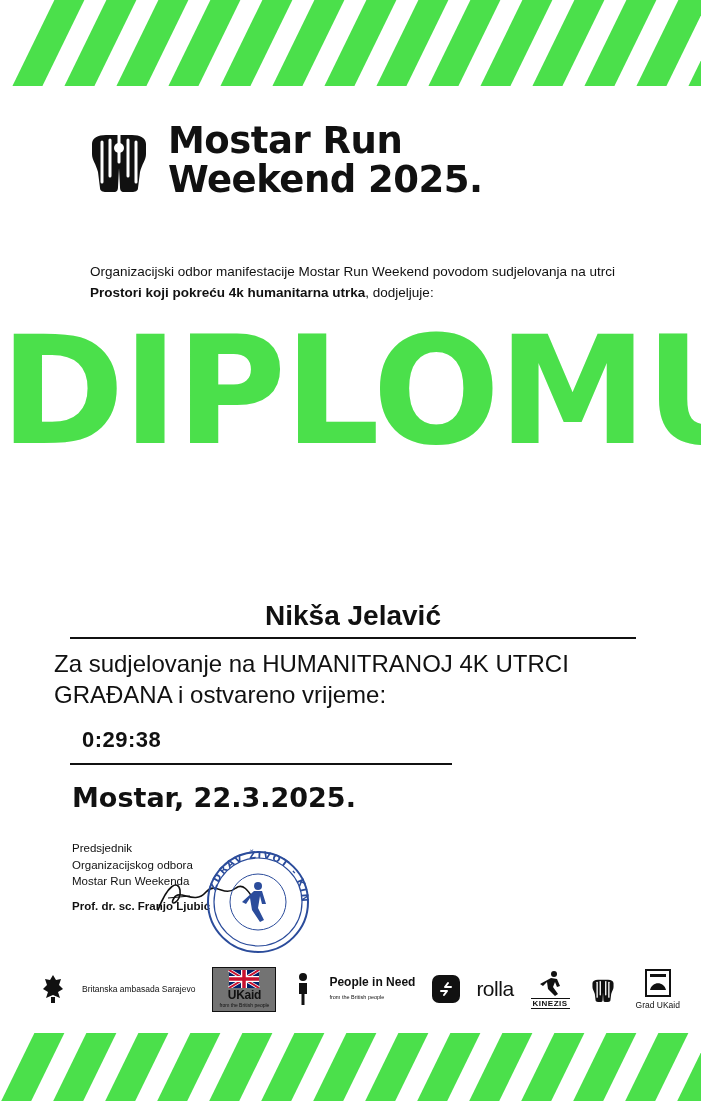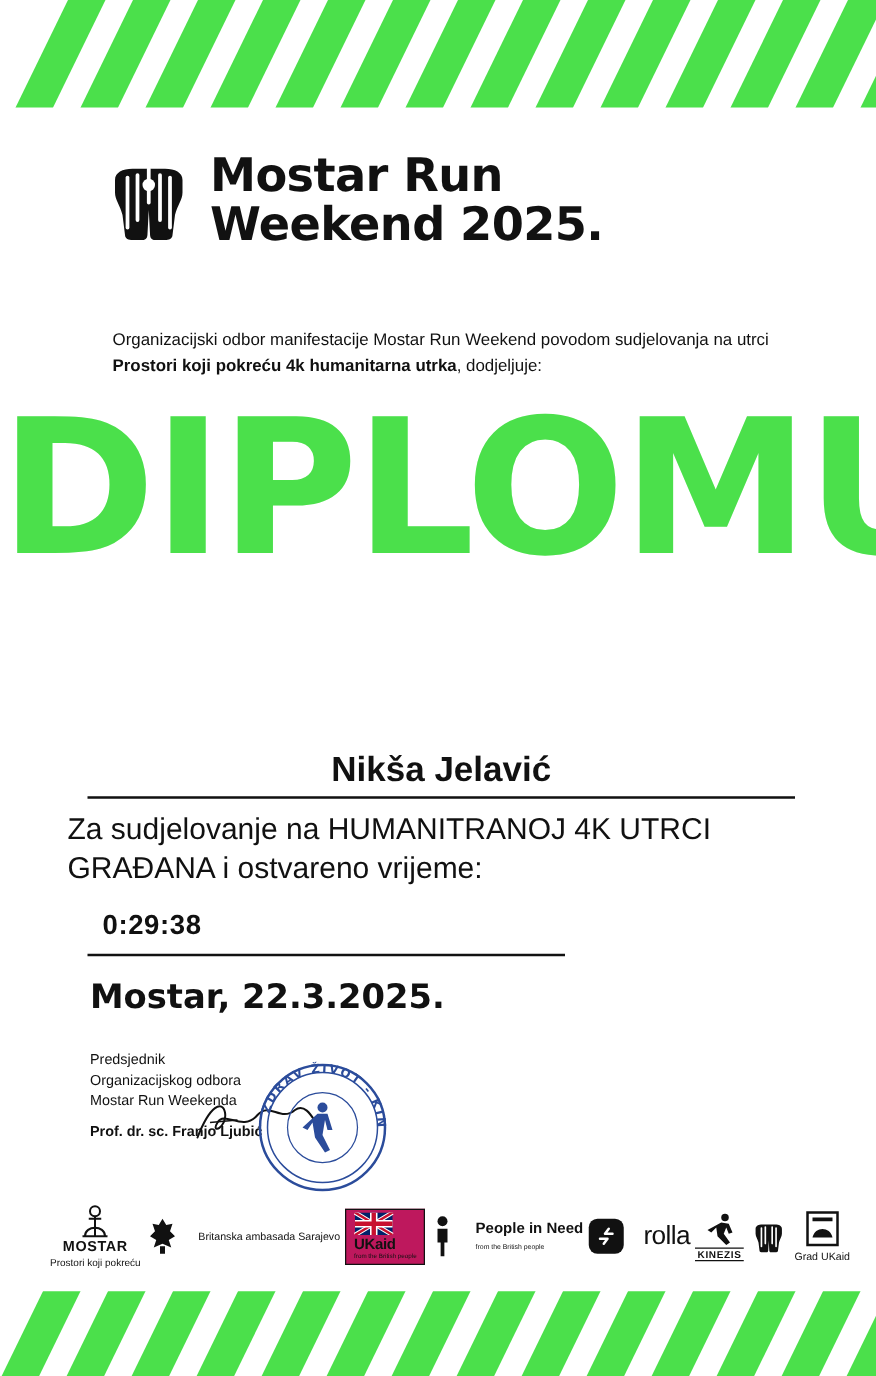--- a/index.html
+++ b/index.html
@@ -203,26 +203,26 @@
     font-size: 11.5px;
     font-weight: bold;
     letter-spacing: 0.5px;
   }
   .sponsor-row {
     display: flex;
     align-items: center;
     gap: 16px;
   }
   .ukaid-box {
-    background: #be185d;
+    background: #737373;
     border: 1.5px solid #111111;
     padding: 2px 6px 3px 6px;
     display: flex;
     flex-direction: column;
-    align-items: flex-start;
+    align-items: center;
   }
   .ukaid-box .uk-flag {
     width: 32px;
     height: 18px;
     display: block;
   }
   .ukaid-box .uk-word {
     font-size: 12px;
     font-weight: bold;
     letter-spacing: -0.3px;
@@ -356,33 +356,20 @@
     <textPath href="#stampArcTop" startOffset="8%">ZDRAV ŽIVOT - KINEZIS</textPath>
   </text>
   <g fill="#2B4C9B">
     <circle cx="56" cy="40" r="4"></circle>
     <path d="M52 45 L60 45 L64 58 L60 58 L58 50 L56 62 L62 74 L58 76 L50 64 L48 52 L44 58 L40 56 Z"></path>
   </g>
 </svg>
 
 <div class="sponsors">
 
-  <div class="sponsor">
-    <svg width="28" height="30" viewBox="0 0 28 30" aria-hidden="true">
-      <g fill="none" stroke="#111111" stroke-width="1.6">
-        <circle cx="14" cy="7" r="4"></circle>
-        <path d="M14 11 L14 27"></path>
-        <path d="M6 27 C6 18, 22 18, 22 27"></path>
-        <path d="M4 27 L24 27"></path>
-        <path d="M9 13 L19 13"></path>
-      </g>
-    </svg>
-    <div class="s-title">MOSTAR</div>
-    <div class="s-label">Prostori koji pokreću</div>
-  </div>
 
   <div class="sponsor">
     <div class="sponsor-row">
       <svg width="26" height="32" viewBox="0 0 26 32" aria-hidden="true">
         <g fill="#111111">
           <path d="M13 2 L16 7 L21 6 L19 12 L23 16 L18 19 L20 25 L13 22 L6 25 L8 19 L3 16 L7 12 L5 6 L10 7 Z"></path>
           <rect x="11" y="24" width="4" height="6"></rect>
         </g>
       </svg>
       <div style="text-align:left">

